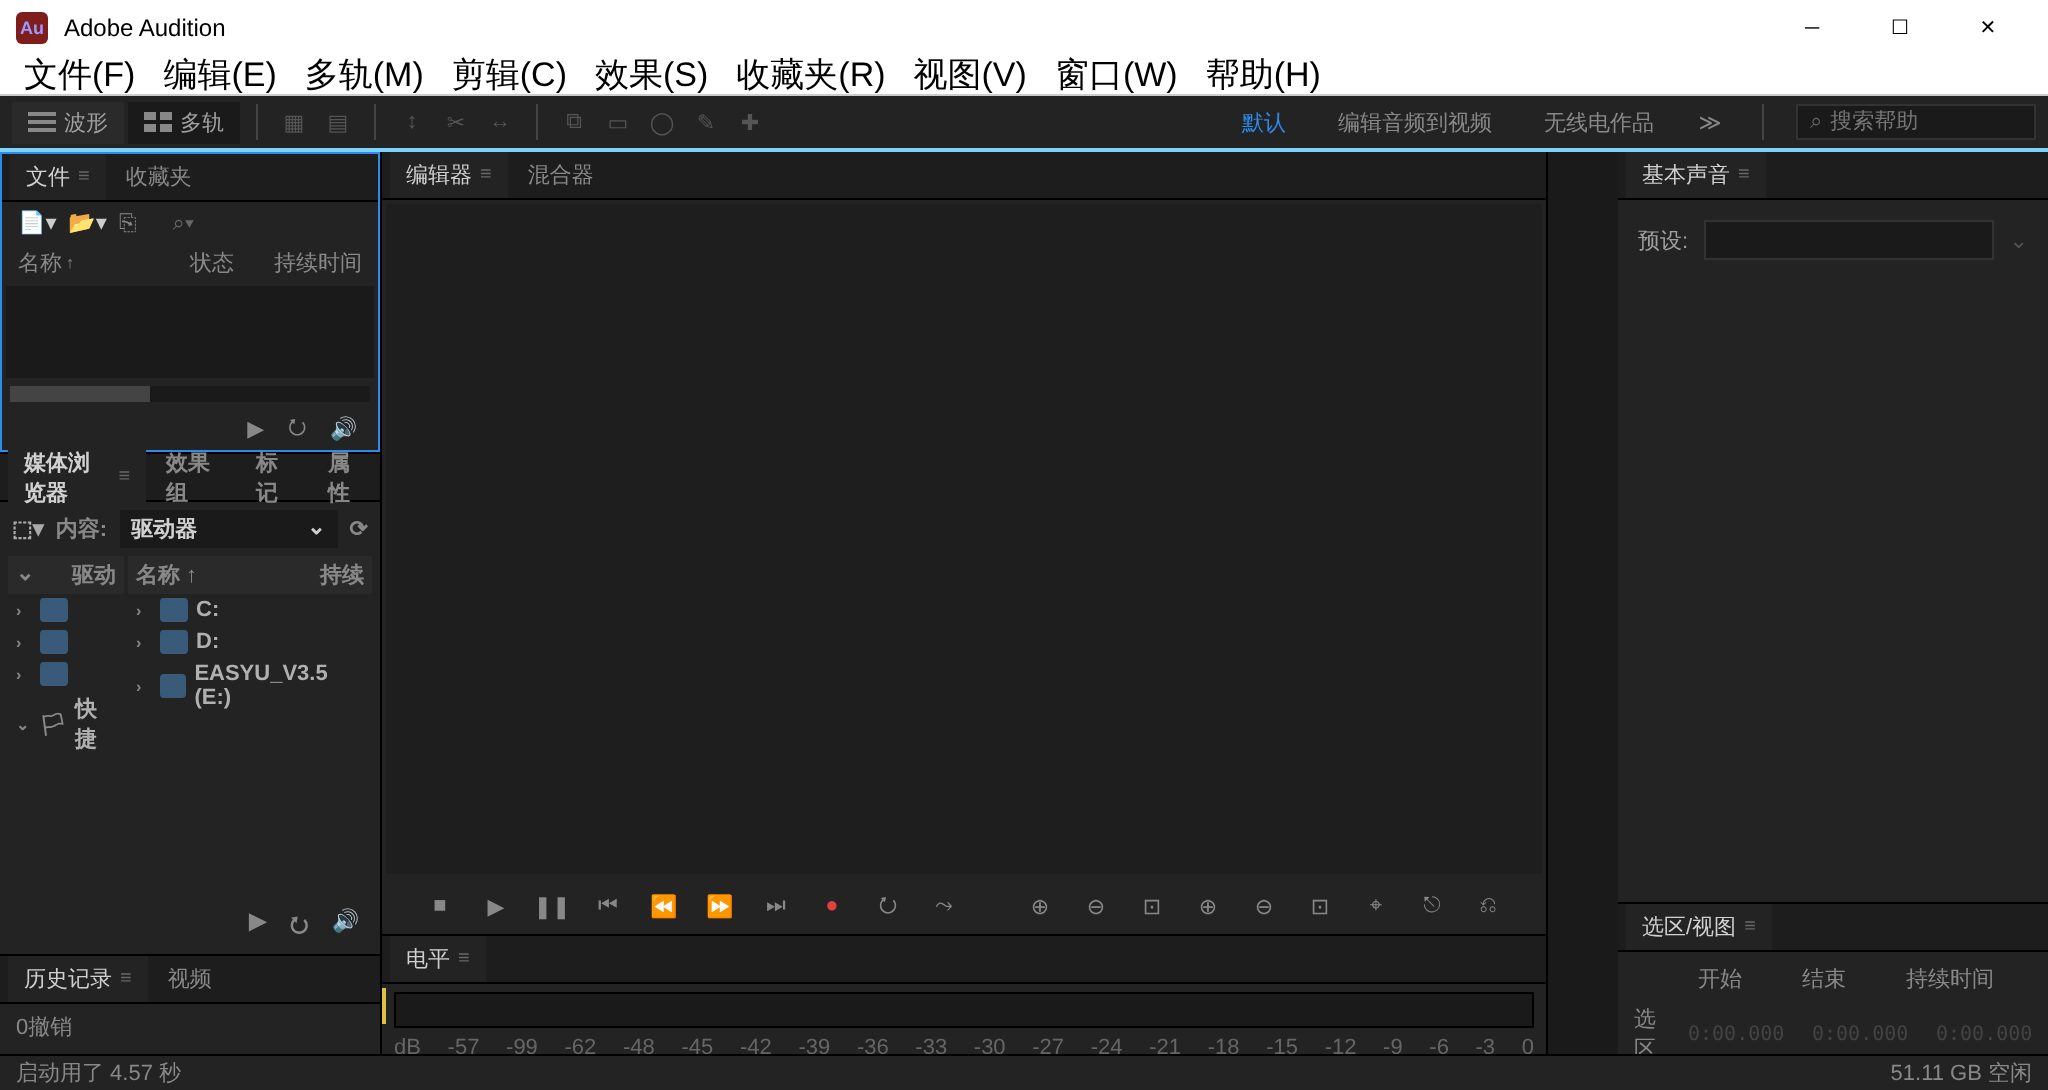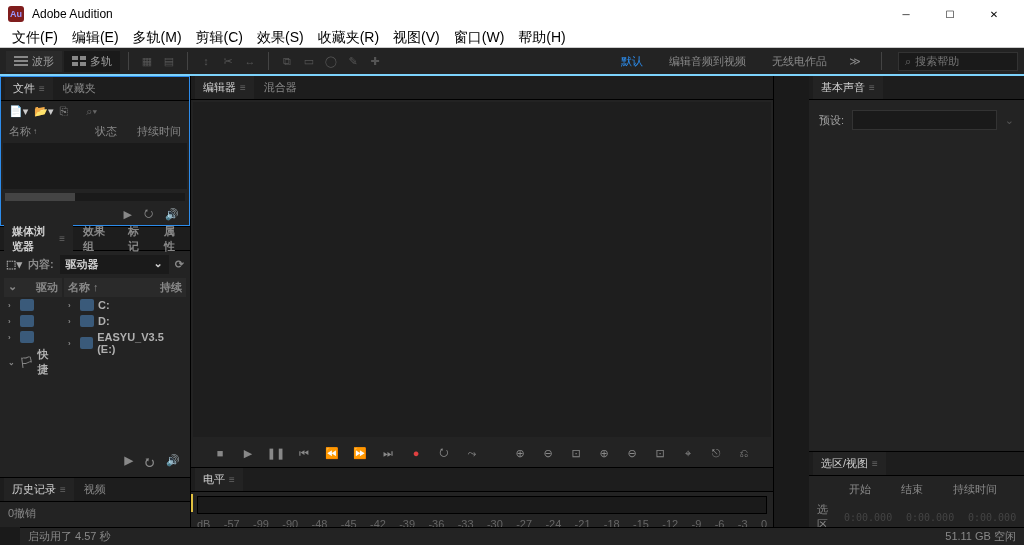--- a/index.html
+++ b/index.html
@@ -4,21 +4,21 @@
 <style>
 * { margin: 0; padding: 0; box-sizing: border-box; font-family: "Segoe UI", "Microsoft YaHei", sans-serif; font-size: 11px; user-select: none; }
 body { width: 1024px; height: 545px; background: #1a1a1a; color: #a0a0a0; overflow: hidden; display: flex; flex-direction: column; }
 
 .titlebar { height: 28px; background: #ffffff; display: flex; align-items: center; padding: 0 8px; color: #000; }
 .titlebar .logo { width: 16px; height: 16px; background: #7f1d1d; border-radius: 3px; display: flex; align-items: center; justify-content: center; color: #9999ff; font-weight: bold; font-size: 9px; margin-right: 8px; }
 .titlebar .title { flex: 1; font-size: 12px; }
 .titlebar .winbtn { width: 44px; height: 28px; display: flex; align-items: center; justify-content: center; font-size: 10px; cursor: pointer; }
 
 .menubar { height: 20px; background: #ffffff; display: flex; align-items: center; padding: 0 6px; color: #000; gap: 2px; border-bottom: 1px solid #ccc; }
-.menubar .menu { padding: 2px 6px; font-size: 14px; cursor: pointer; }
+.menubar .menu { padding: 2px 6px; font-size: 17px; cursor: pointer; }
 
 .toolbar { height: 28px; background: #232323; border-bottom: 2px solid #7dd3fc; display: flex; align-items: center; padding: 0 6px; }
 .toolbar .left { display: flex; align-items: center; gap: 2px; }
 .toolbar .modebtn { display: flex; align-items: center; gap: 4px; padding: 3px 8px; background: #1a1a1a; color: #a0a0a0; cursor: pointer; }
 .toolbar .modebtn.active { background: #2a2a2a; }
 .toolbar .modebtn .icon { width: 14px; height: 10px; }
 .toolbar .sep { width: 1px; height: 18px; background: #444; margin: 0 6px; }
 .toolbar .tbicon { width: 20px; height: 20px; display: flex; align-items: center; justify-content: center; color: #555; cursor: pointer; }
 .toolbar .right { margin-left: auto; display: flex; align-items: center; gap: 10px; }
 .toolbar .ws { padding: 3px 8px; cursor: pointer; color: #888; }
@@ -83,21 +83,21 @@
 .ess-preset { display: flex; align-items: center; gap: 8px; padding: 4px 0; }
 .ess-preset .dd { flex: 1; background: #1a1a1a; height: 20px; border: 1px solid #333; }
 
 .selview-panel { height: 76px; border-top: 1px solid #000; background: #232323; }
 .selview-body { padding: 4px 8px; }
 .selview-hdr { display: flex; gap: 30px; color: #888; padding: 2px 0 4px 32px; }
 .selview-row { display: flex; gap: 14px; align-items: center; padding: 1px 0; }
 .selview-row .rlbl { width: 24px; color: #888; }
 .selview-row .val { color: #444; font-family: monospace; font-size: 10px; width: 48px; }
 
-.statusbar { height: 18px; background: #232323; border-top: 1px solid #000; display: flex; align-items: center; padding: 0 8px; color: #888; font-size: 11px; margin-left: 20px; }
+.statusbar { height: 18px; background: #232323; border-top: 1px solid #000; display: flex; align-items: center; padding: 0 8px; color: #888; font-size: 11px; }
 .statusbar .right { margin-left: auto; }
 
 svg { display: block; }
 </style>
 </head>
 <body>
 
 <div class="titlebar">
   <div class="logo">Au</div>
   <div class="title">Adobe Audition</div>
@@ -328,21 +328,21 @@
           </div>
       </div>
       <div class="levels-body">
         <div class="meter"></div>
         <div class="marker"></div>
       </div>
       <div class="levels-scale">
         <span>dB</span>
           <span>-57</span>
           <span>-99</span>
-          <span>-90</span>
+          <span>-62</span>
           <span>-48</span>
           <span>-45</span>
           <span>-42</span>
           <span>-39</span>
           <span>-36</span>
           <span>-33</span>
           <span>-30</span>
           <span>-27</span>
           <span>-24</span>
           <span>-21</span>

